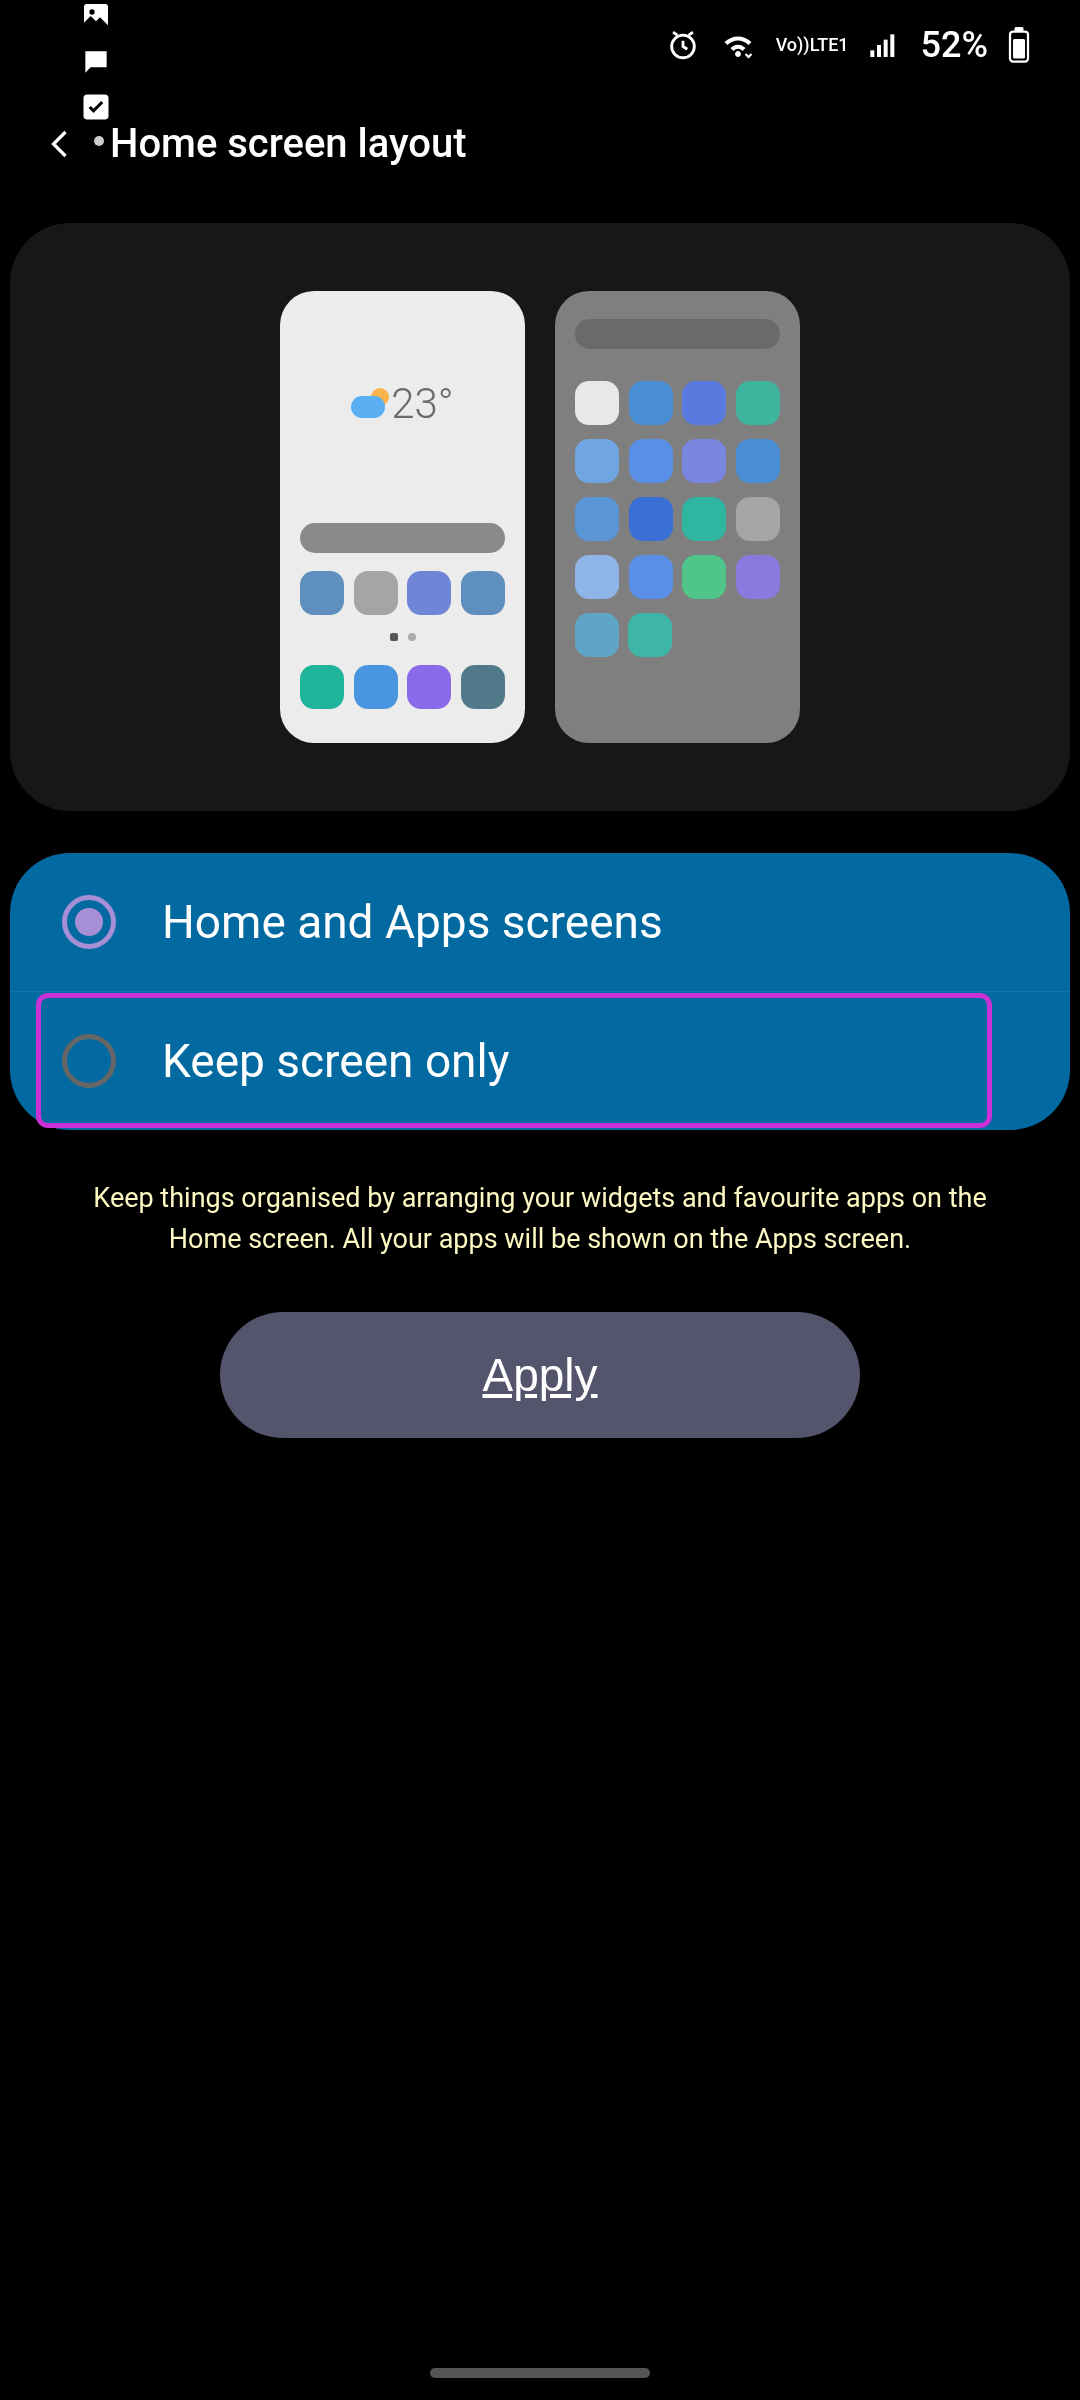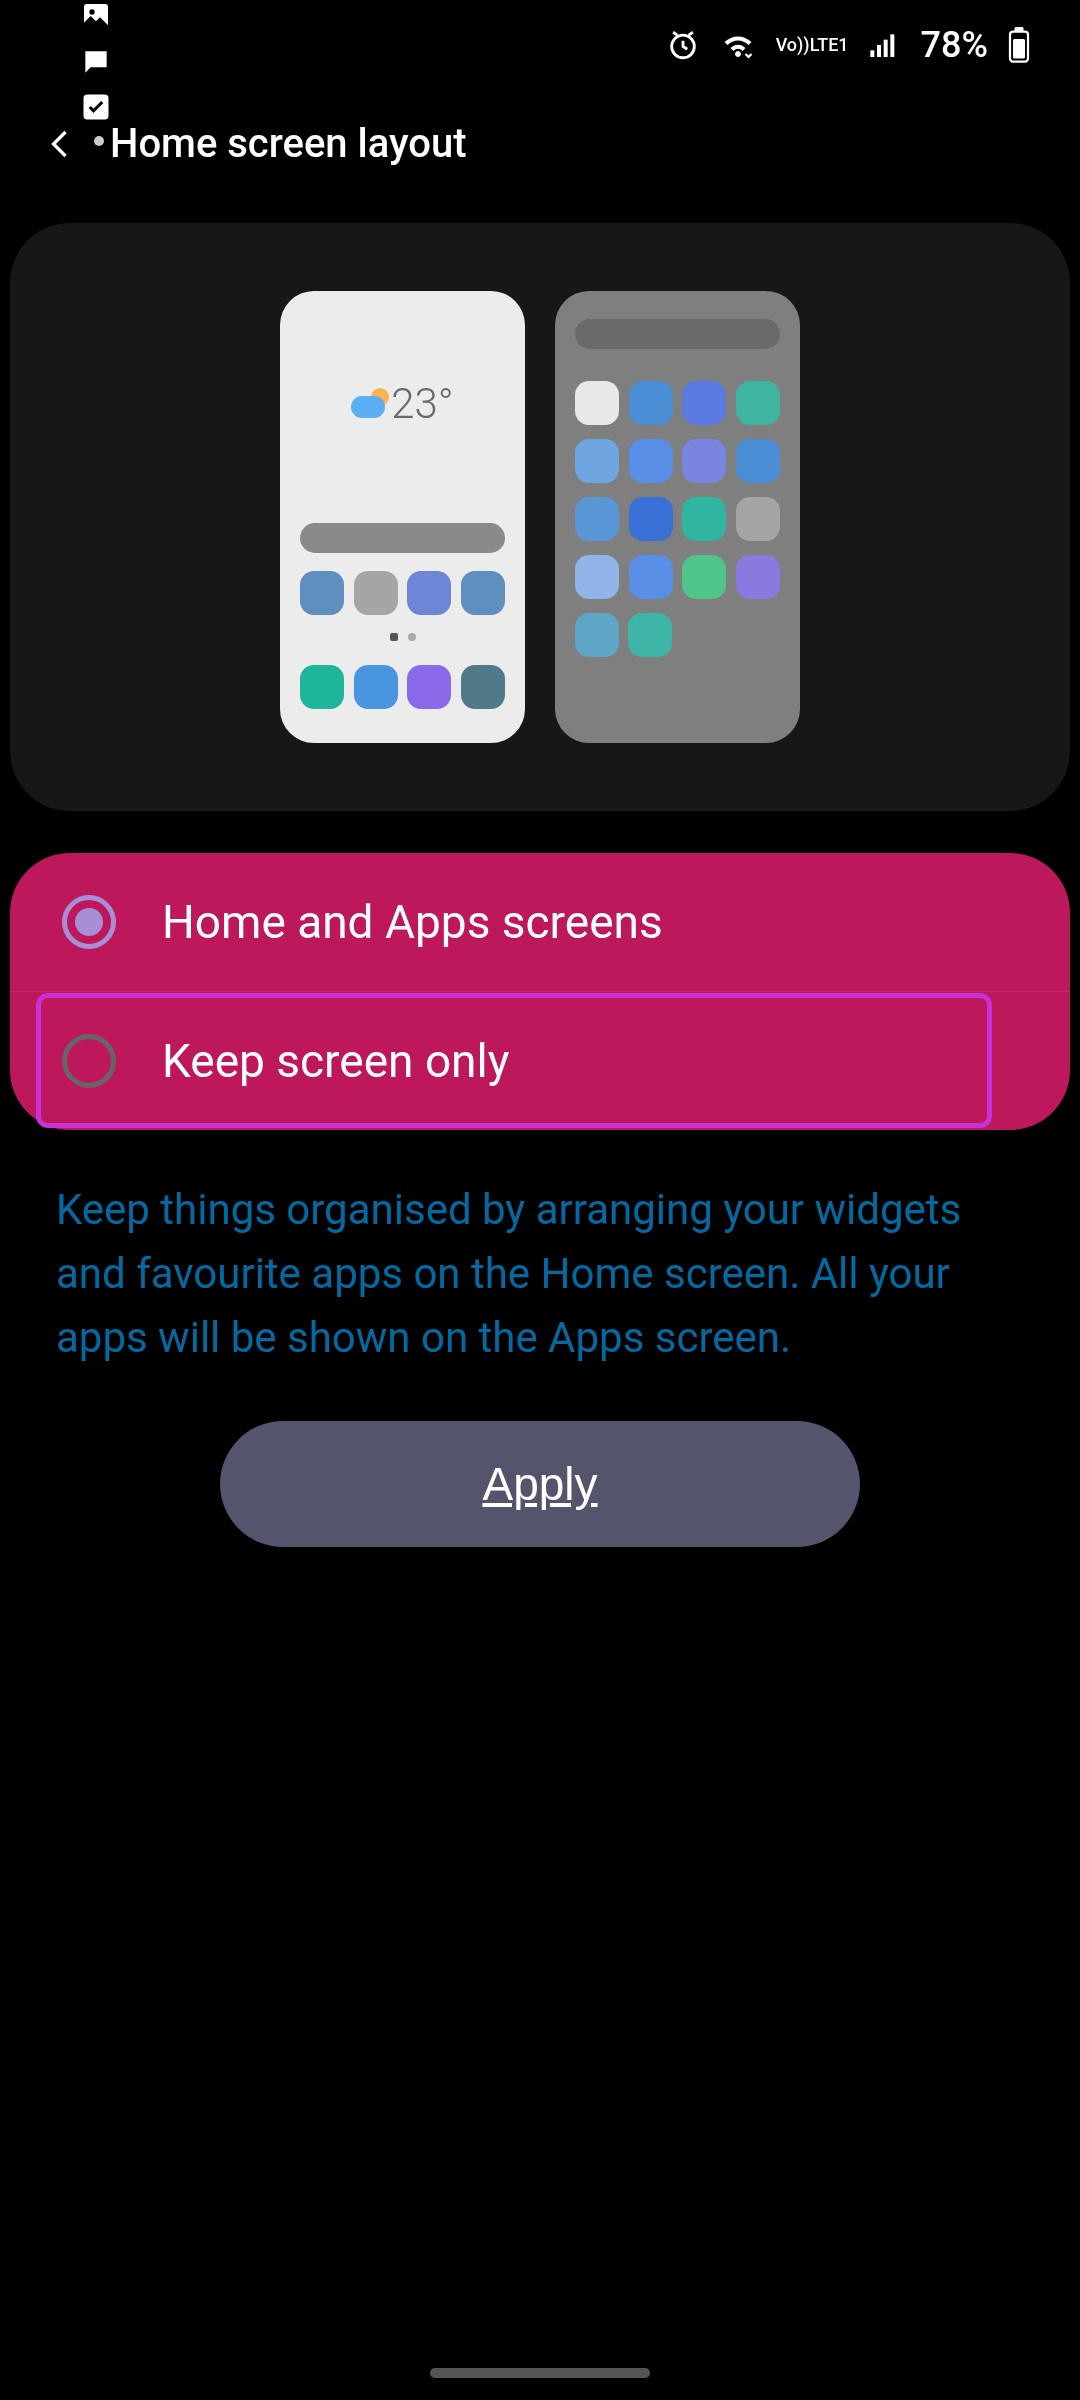--- a/index.html
+++ b/index.html
@@ -39,31 +39,31 @@
   .light-dots span:last-child { width: 8px; height: 8px; background: #aaa; border-radius: 50%; }
   .light-row2 { top: 374px; }
   
   .dark-row1 { top: 90px; }
   .dark-row2 { top: 148px; }
   .dark-row3 { top: 206px; }
   .dark-row4 { top: 264px; }
   .dark-row5 { top: 322px; justify-content: flex-start; gap: 9px; }
   
   
-  .options-card { background: #be185d; border-radius: 60px; margin: 42px 10px 0 10px; position: relative; }
+  .options-card { background: #0369a1; border-radius: 60px; margin: 42px 10px 0 10px; position: relative; }
   .option { display: flex; align-items: center; gap: 46px; padding: 42px 52px; }
   .option + .option { border-top: 1px solid rgba(255,255,255,0.08); }
   .radio { width: 54px; height: 54px; border-radius: 50%; border: 5px solid #666; position: relative; flex-shrink: 0; }
   .radio.selected { border-color: #a78fd5; }
   .radio.selected::after { content: ''; position: absolute; top: 8px; left: 8px; right: 8px; bottom: 8px; background: #a78fd5; border-radius: 50%; }
   .option-label { font-size: 46px; font-weight: 400; }
   .highlight-box { position: absolute; left: 26px; right: 78px; top: 140px; bottom: 2px; border: 5px solid #c930d6; border-radius: 12px; pointer-events: none; }
   
   
-  .description { font-size: 42px; line-height: 1.52; padding: 48px 56px 0 56px; color: #0369a1; }
+  .description { font-size: 27px; line-height: 1.52; padding: 48px 56px 0 56px; color: #fef9c3; text-align: center; }
   
   
   .apply-wrap { display: flex; justify-content: center; margin-top: 52px; text-decoration: underline; }
   .apply-btn { background: #54546c; color: #fff; font-size: 46px; font-weight: 500; border: none; border-radius: 70px; padding: 36px 0; width: 640px; }
   
   
   .gesture-bar { position: absolute; bottom: 22px; left: 50%; transform: translateX(-50%); width: 220px; height: 10px; background: #555; border-radius: 5px; }
 </style>
 </head>
 <body>
@@ -111,21 +111,21 @@
       <span>LTE1</span>
     </span>
     <span class="status-icon">
       <svg width="32" height="28" viewBox="0 0 24 20" fill="#fff">
           <rect x="1" y="14" width="3" height="5"></rect>
           <rect x="6" y="10" width="3" height="9"></rect>
           <rect x="11" y="6" width="3" height="13"></rect>
           <rect x="16" y="2" width="3" height="17"></rect>
         </svg>
     </span>
-    <span>78%</span>
+    <span>52%</span>
     <span class="status-icon">
       <svg width="22" height="36" viewBox="0 0 14 24" fill="#fff">
           <rect x="1" y="3" width="12" height="20" rx="2" fill="none" stroke="#fff" stroke-width="1.5"></rect>
           <rect x="3" y="8" width="8" height="13" rx="1"></rect>
           <rect x="4" y="0" width="6" height="3" rx="1"></rect>
         </svg>
     </span>
   </div>
 </div>
 

